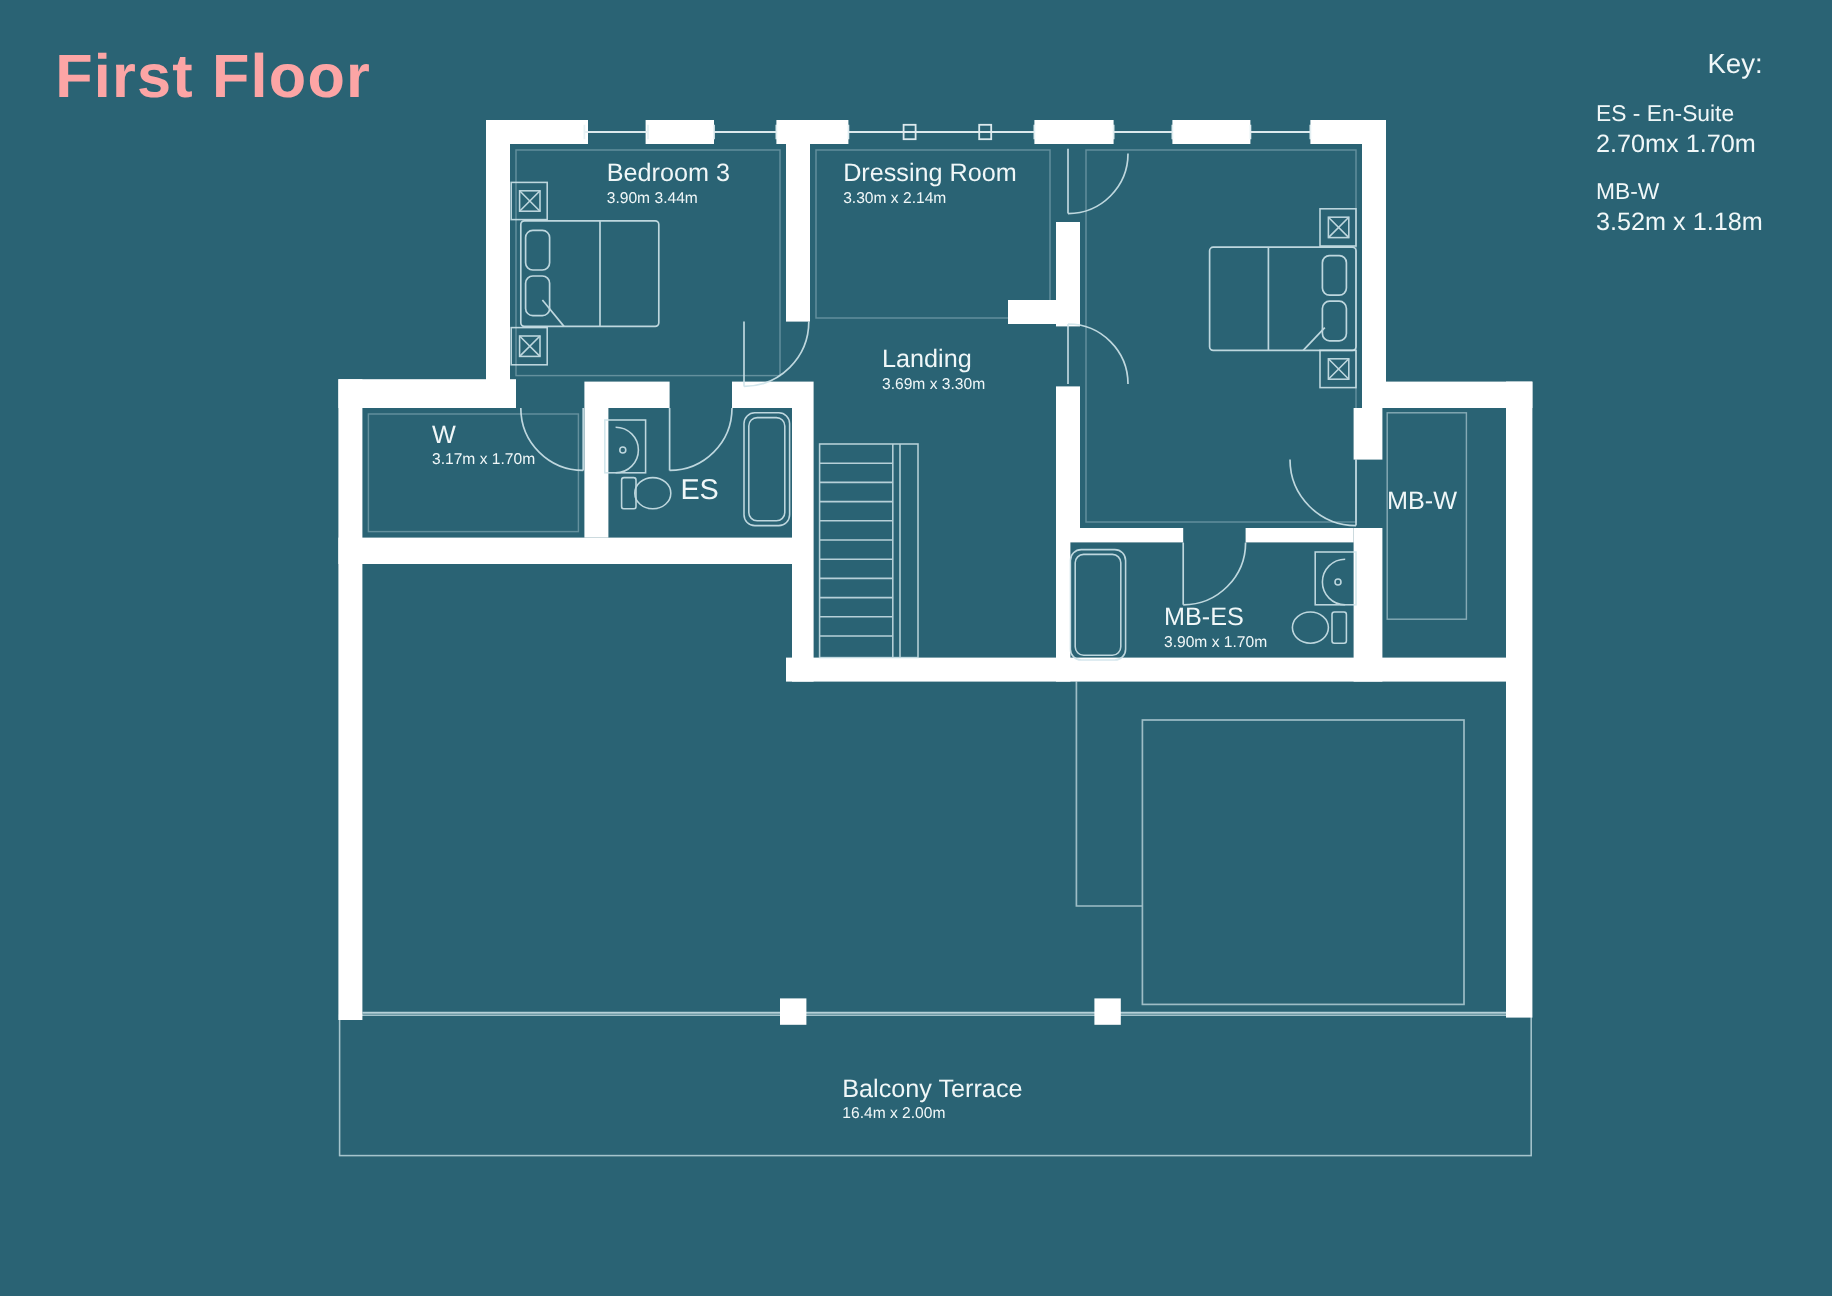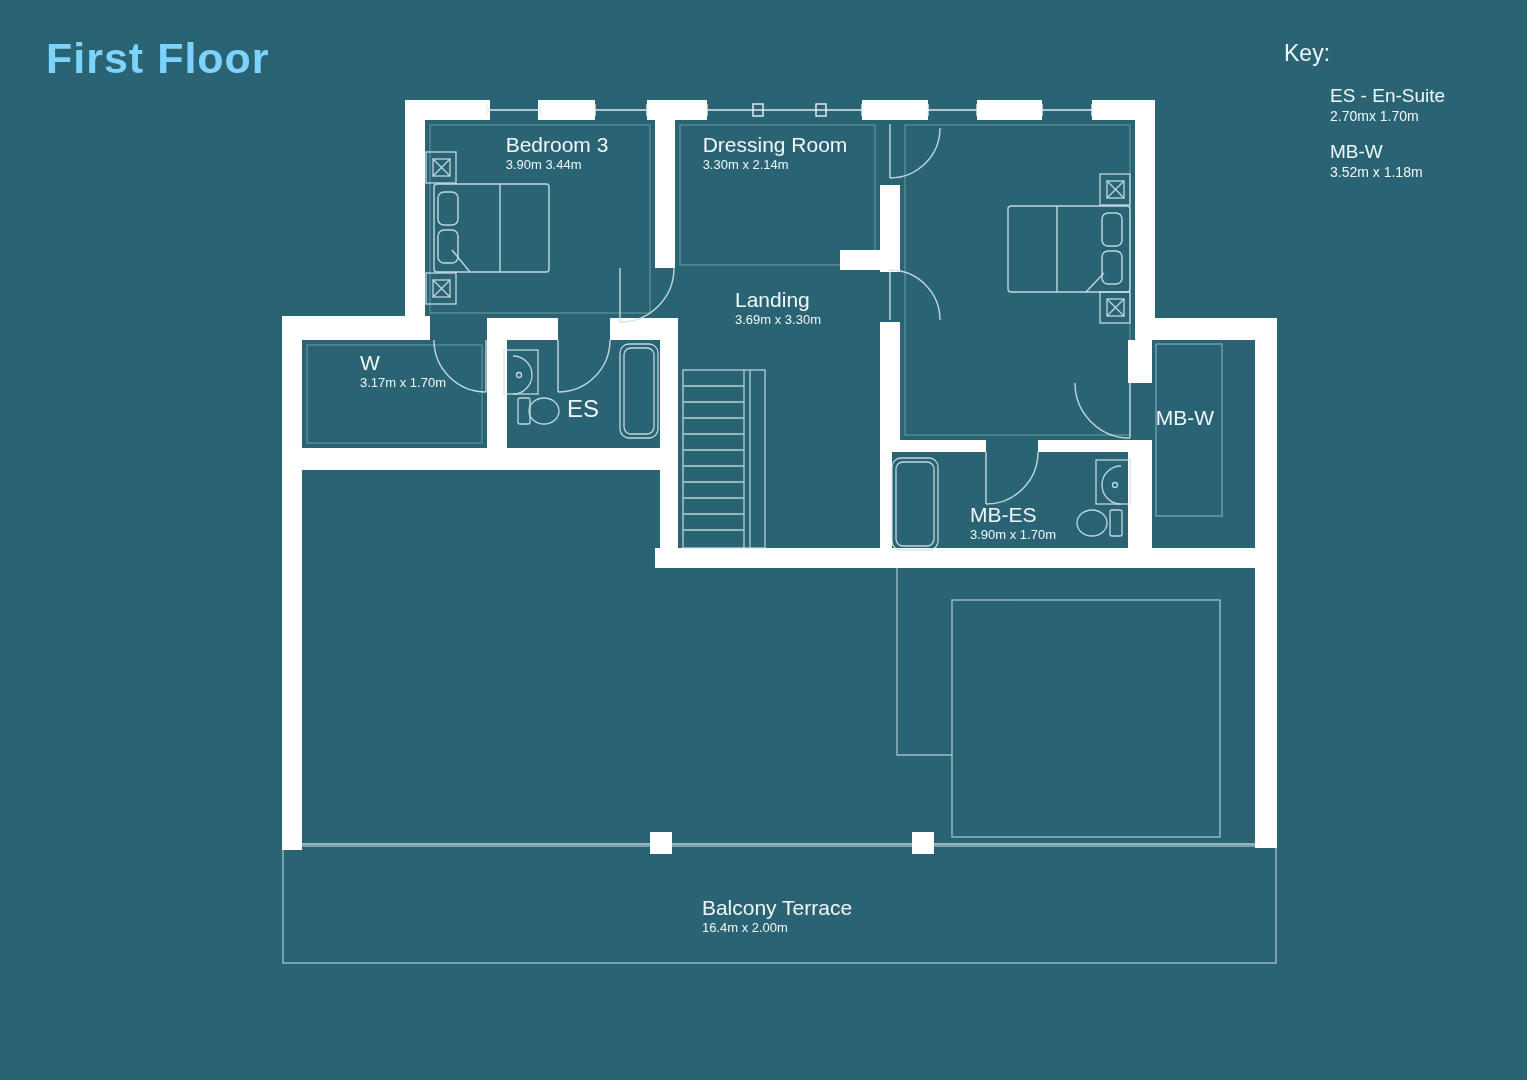--- a/index.html
+++ b/index.html
@@ -2,28 +2,28 @@
 <html><head>
 <meta charset="utf-8">
 <style>
   html,body{margin:0;padding:0;background:#2a6374;}
   #plan{
     position:relative;width:1527px;height:1080px;background:#2a6374;overflow:hidden;
     font-family:"Liberation Sans",sans-serif;color:#f0f7f8;
   }
   #geom{position:absolute;left:0;top:0;}
   .page-title{
-    position:absolute;left:46px;top:34px;font-size:43px;font-weight:bold;
-    color:#7dd3fc;letter-spacing:1px;
+    position:absolute;left:46px;top:34px;font-size:51px;font-weight:bold;
+    color:#fca5a5;letter-spacing:1px;
   }
   .key-block{position:absolute;left:1284px;top:40px;}
-  .key-heading{font-size:23px;margin-bottom:18px;}
+  .key-heading{font-size:23px;margin-bottom:18px;text-align:right;}
   .key-item{margin-bottom:16px;margin-left:46px;}
   .key-item .klabel{font-size:19px;line-height:1.2;}
-  .key-item .kdims{font-size:14px;line-height:1.25;}
+  .key-item .kdims{font-size:21px;line-height:1.25;}
   .room-label{
     position:absolute;transform:translateX(-50%);text-align:left;white-space:nowrap;
   }
   .room-label .rname{font-size:21px;line-height:1.1;display:block;}
   .room-label .rdims{font-size:13px;line-height:1.3;display:block;margin-top:1px;}
   .room-label.narrow .rname{white-space:normal;width:132px;margin:0 auto;}
   .room-label.big .rname{font-size:24px;}
 </style>
 </head>
 <body>

